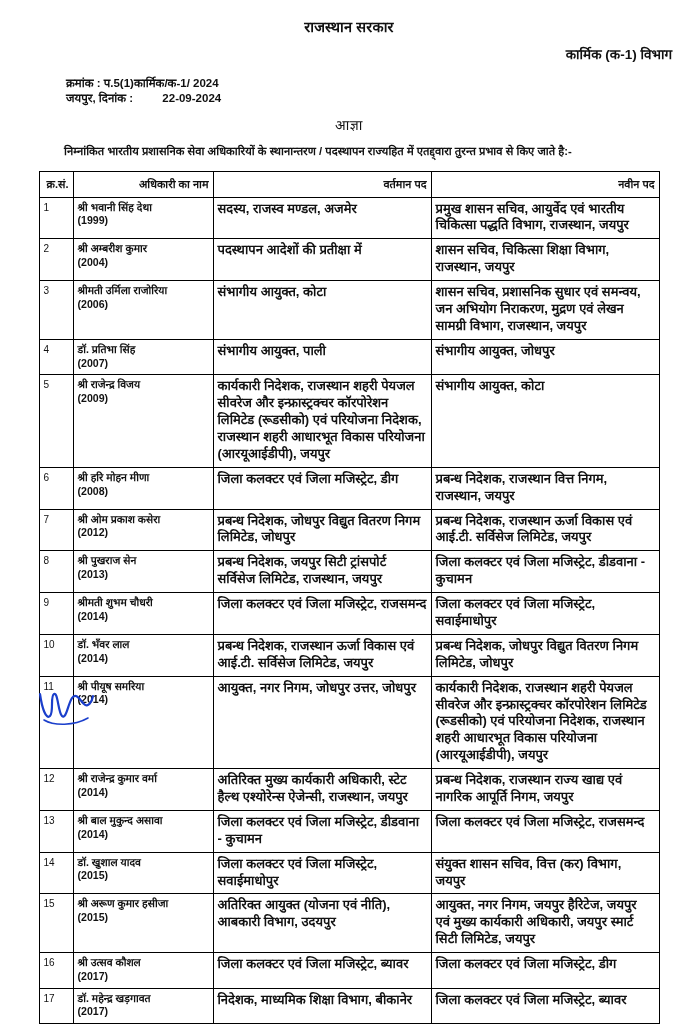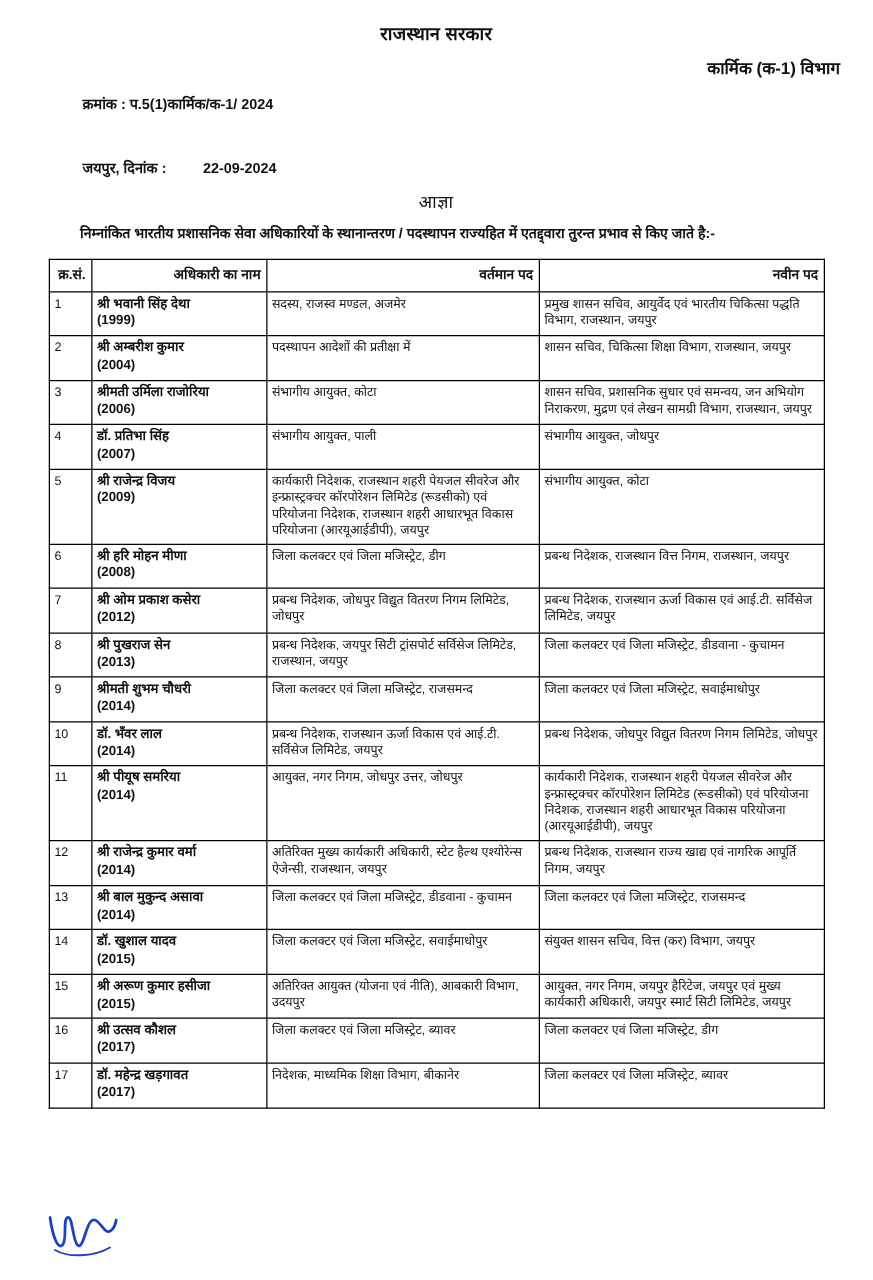--- a/index.html
+++ b/index.html
@@ -10,21 +10,21 @@
   body {
     width: 698px;
     height: 1024px;
     font-family: "Liberation Sans", sans-serif;
     color: #111111;
     position: relative;
     overflow: hidden;
   }
   .page {
     width: 698px;
-    height: 1024px;
+    height: 744px;
     box-sizing: border-box;
     padding: 10px 26px 0 26px;
     position: relative;
   }
   .gov-title {
     text-align: center;
     font-size: 14.5px;
     font-weight: 700;
     letter-spacing: 0.2px;
     margin-top: 6px;
@@ -39,21 +39,21 @@
     display: flex;
     justify-content: space-between;
     align-items: baseline;
     margin-top: 12px;
     font-size: 11.5px;
     font-weight: 700;
     padding: 0 36px 0 40px;
     flex-direction: column;
   }
   .meta-left { white-space: nowrap; }
-  .meta-right { white-space: nowrap; margin-top: 36px; }
+  .meta-right { white-space: nowrap; }
   .meta-right .date-val { margin-left: 26px; font-weight: 700; }
   .order-word {
     text-align: center;
     font-size: 14px;
     font-weight: 400;
     margin-top: 10px;
     letter-spacing: 0.5px;
   }
   .preamble {
     margin-top: 10px;
@@ -83,21 +83,21 @@
     font-size: 11px;
     padding: 5px 4px;
   }
   col.c-sno { width: 34px; }
   col.c-name { width: 140px; }
   col.c-current { width: 218px; }
   col.c-new { width: 228px; }
   td.sno { text-align: left; font-weight: 400; font-size: 10px; }
   td.name { font-weight: 700; font-size: 10.6px; }
   td.name .batch { font-weight: 700; display: block; }
-  td.cur, td.newp { font-weight: 400; font-size: 10px; }
+  td.cur, td.newp { font-weight: 700; font-size: 13px; }
   .signature {
     position: absolute;
     left: 36px;
     bottom: 16px;
     width: 60px;
     height: 42px;
   }
   .signature svg { display: block; }
 </style>
 </head>

